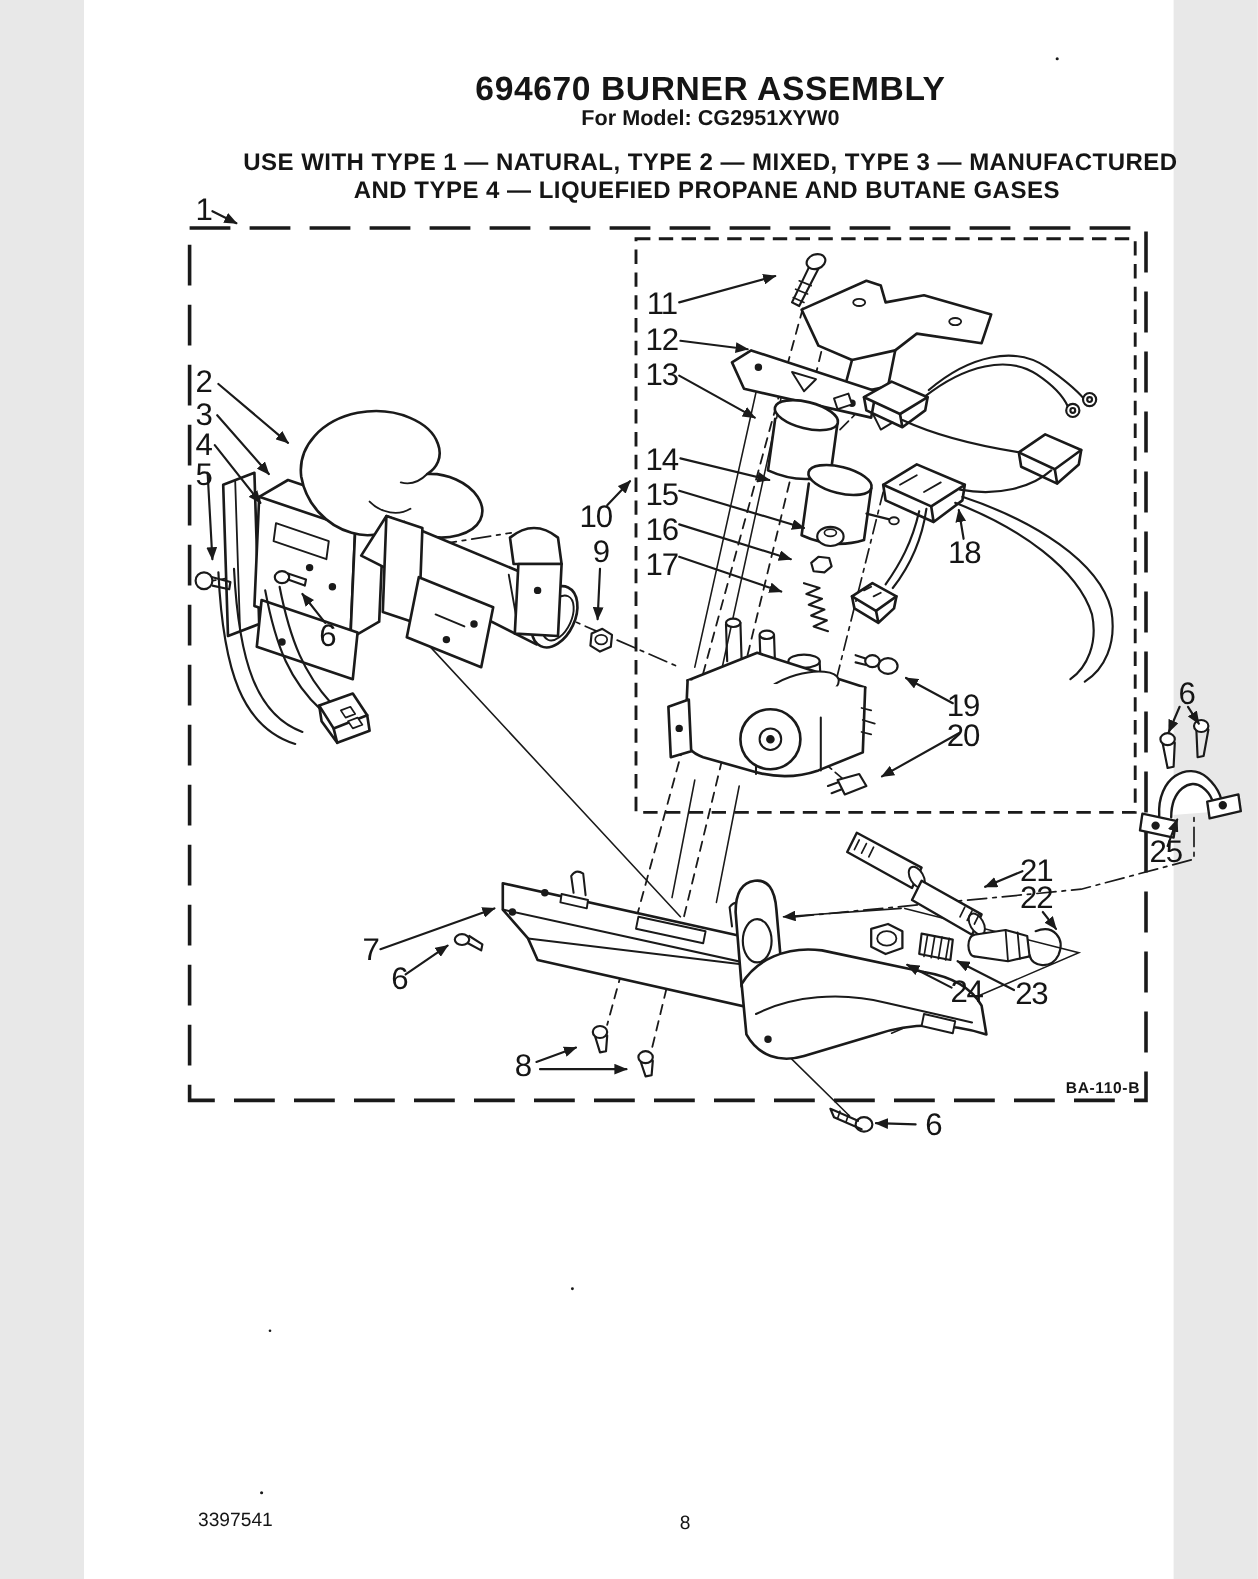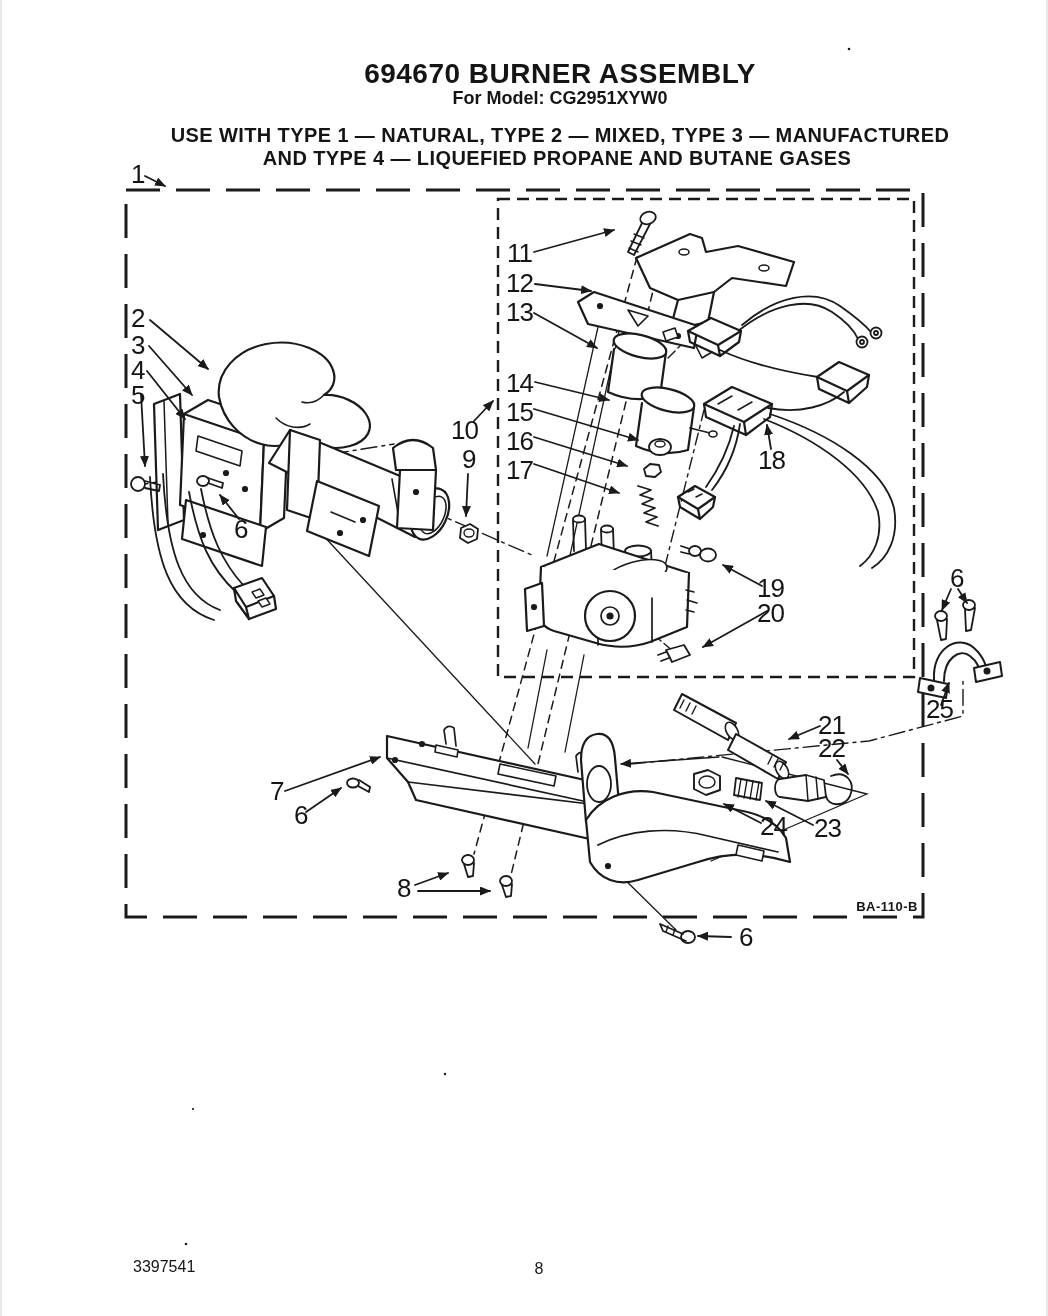--- a/index.html
+++ b/index.html
@@ -1,17 +1,17 @@
 <!DOCTYPE html>
 <html><head>
 <meta charset="utf-8">
 <style>
   html,body{margin:0;padding:0;background:#e8e8e8;}
-  .sheet{position:relative;width:1008px;height:1316px;background:#ffffff;margin:0 auto;
-         font-family:"Liberation Sans", sans-serif;padding-left:36px;}
+  .sheet{position:relative;width:908px;height:1316px;background:#ffffff;margin:0 auto;
+         font-family:"Liberation Sans", sans-serif;}
   svg{display:block}
   text{fill:#151515}
   .t-title{font-size:28px;font-weight:bold;letter-spacing:.5px}
   .t-model{font-size:18px;font-weight:bold}
   .t-usage{font-size:20px;font-weight:bold;letter-spacing:.4px}
   .t-callout{font-size:26px;letter-spacing:-1px}
   .t-code{font-size:13px;font-weight:bold;letter-spacing:.5px}
   .t-foot{font-size:16px}
 </style>
 </head>

